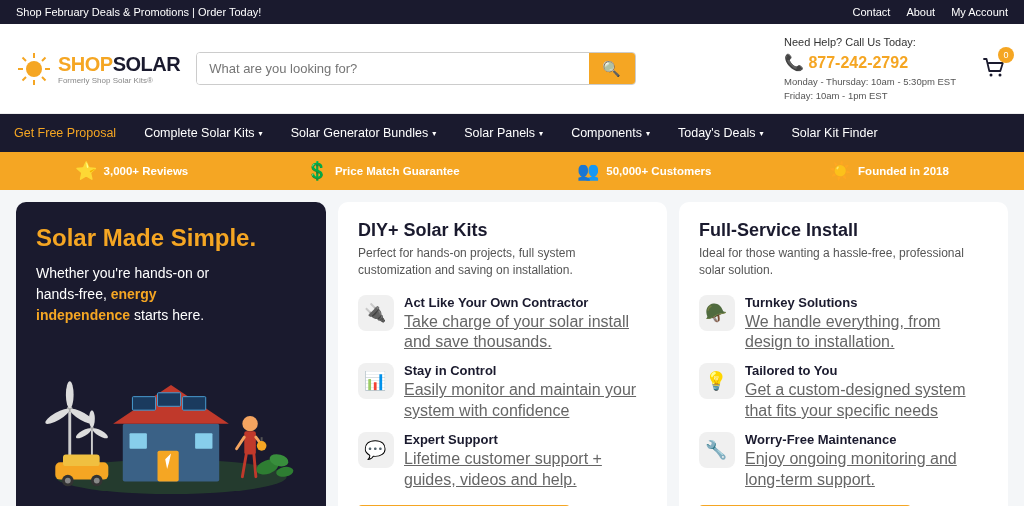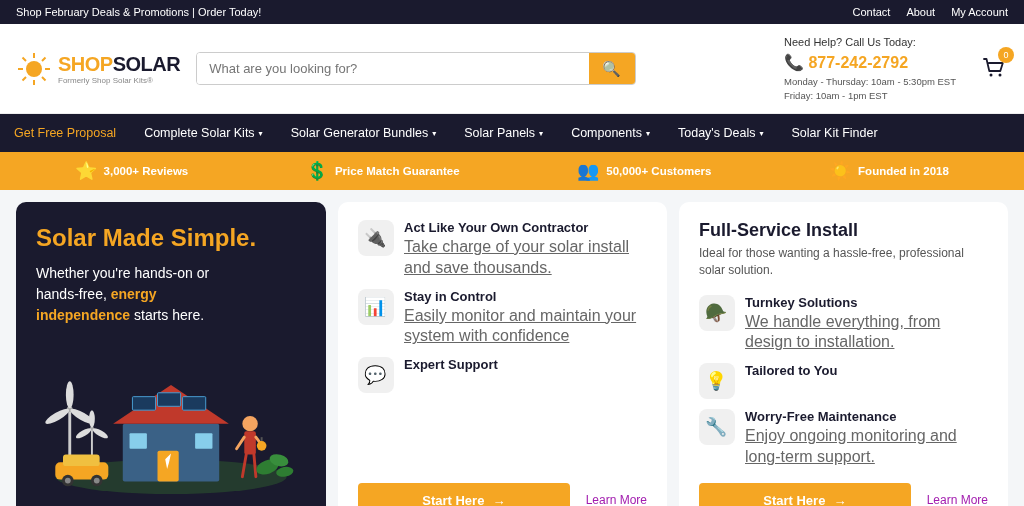--- a/index.html
+++ b/index.html
@@ -376,39 +376,44 @@
         <circle cx="63" cy="149" r="3" fill="#888"></circle>
 
         <ellipse cx="240" cy="135" rx="12" ry="7" fill="#2e7d32" transform="rotate(-20,240,135)"></ellipse>
         <ellipse cx="252" cy="128" rx="10" ry="6" fill="#388e3c" transform="rotate(15,252,128)"></ellipse>
         <ellipse cx="258" cy="140" rx="9" ry="5" fill="#2e7d32" transform="rotate(-10,258,140)"></ellipse>
       </svg>
     </div>
   </div>
 
   <div class="service-card">
+    <div class="card-header">
+      <div class="card-title">DIY+ Solar Kits</div>
+      <div class="card-desc">Perfect for hands-on projects, full system customization and saving on installation.</div>
+    </div>
     <div class="feature-list">
       <div class="feature-item">
         <div class="feature-icon">🔌</div>
         <div class="feature-text">
           <div class="feature-name">Act Like Your Own Contractor</div>
           <div class="feature-sub">Take charge of your solar install and save thousands.</div>
         </div>
       </div>
       <div class="feature-item">
         <div class="feature-icon">📊</div>
         <div class="feature-text">
           <div class="feature-name">Stay in Control</div>
           <div class="feature-sub">Easily monitor and maintain your system with confidence</div>
         </div>
       </div>
       <div class="feature-item">
         <div class="feature-icon">💬</div>
         <div class="feature-text">
           <div class="feature-name">Expert Support</div>
+          <div class="feature-sub">Lifetime customer support + guides, videos and help.</div>
         </div>
       </div>
     </div>
     <div class="card-actions">
       <button class="btn-primary">
         <span>Start Here</span>
         <span>→</span>
       </button>
       <a href="#" class="btn-link">Learn More</a>
     </div>
@@ -424,20 +429,21 @@
         <div class="feature-icon">🪖</div>
         <div class="feature-text">
           <div class="feature-name">Turnkey Solutions</div>
           <div class="feature-sub">We handle everything, from design to installation.</div>
         </div>
       </div>
       <div class="feature-item">
         <div class="feature-icon">💡</div>
         <div class="feature-text">
           <div class="feature-name">Tailored to You</div>
+          <div class="feature-sub">Get a custom-designed system that fits your specific needs</div>
         </div>
       </div>
       <div class="feature-item">
         <div class="feature-icon">🔧</div>
         <div class="feature-text">
           <div class="feature-name">Worry-Free Maintenance</div>
           <div class="feature-sub">Enjoy ongoing monitoring and long-term support.</div>
         </div>
       </div>
     </div>

